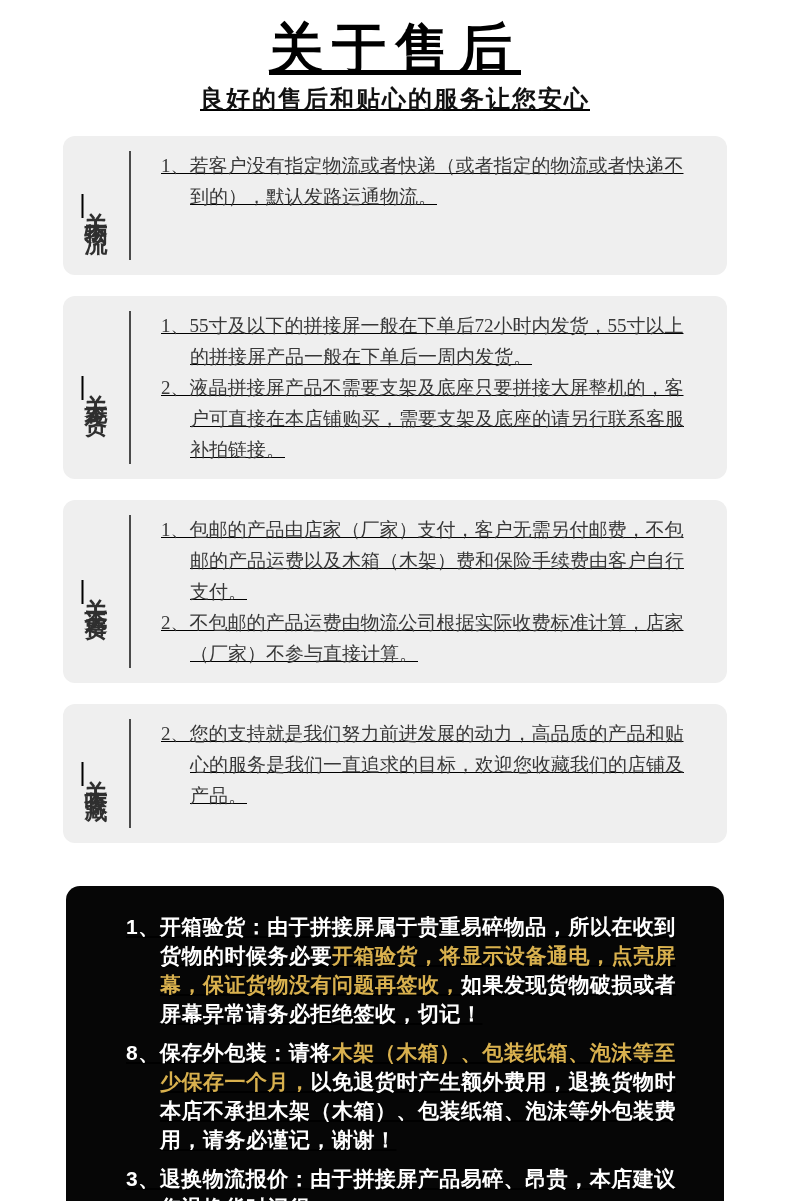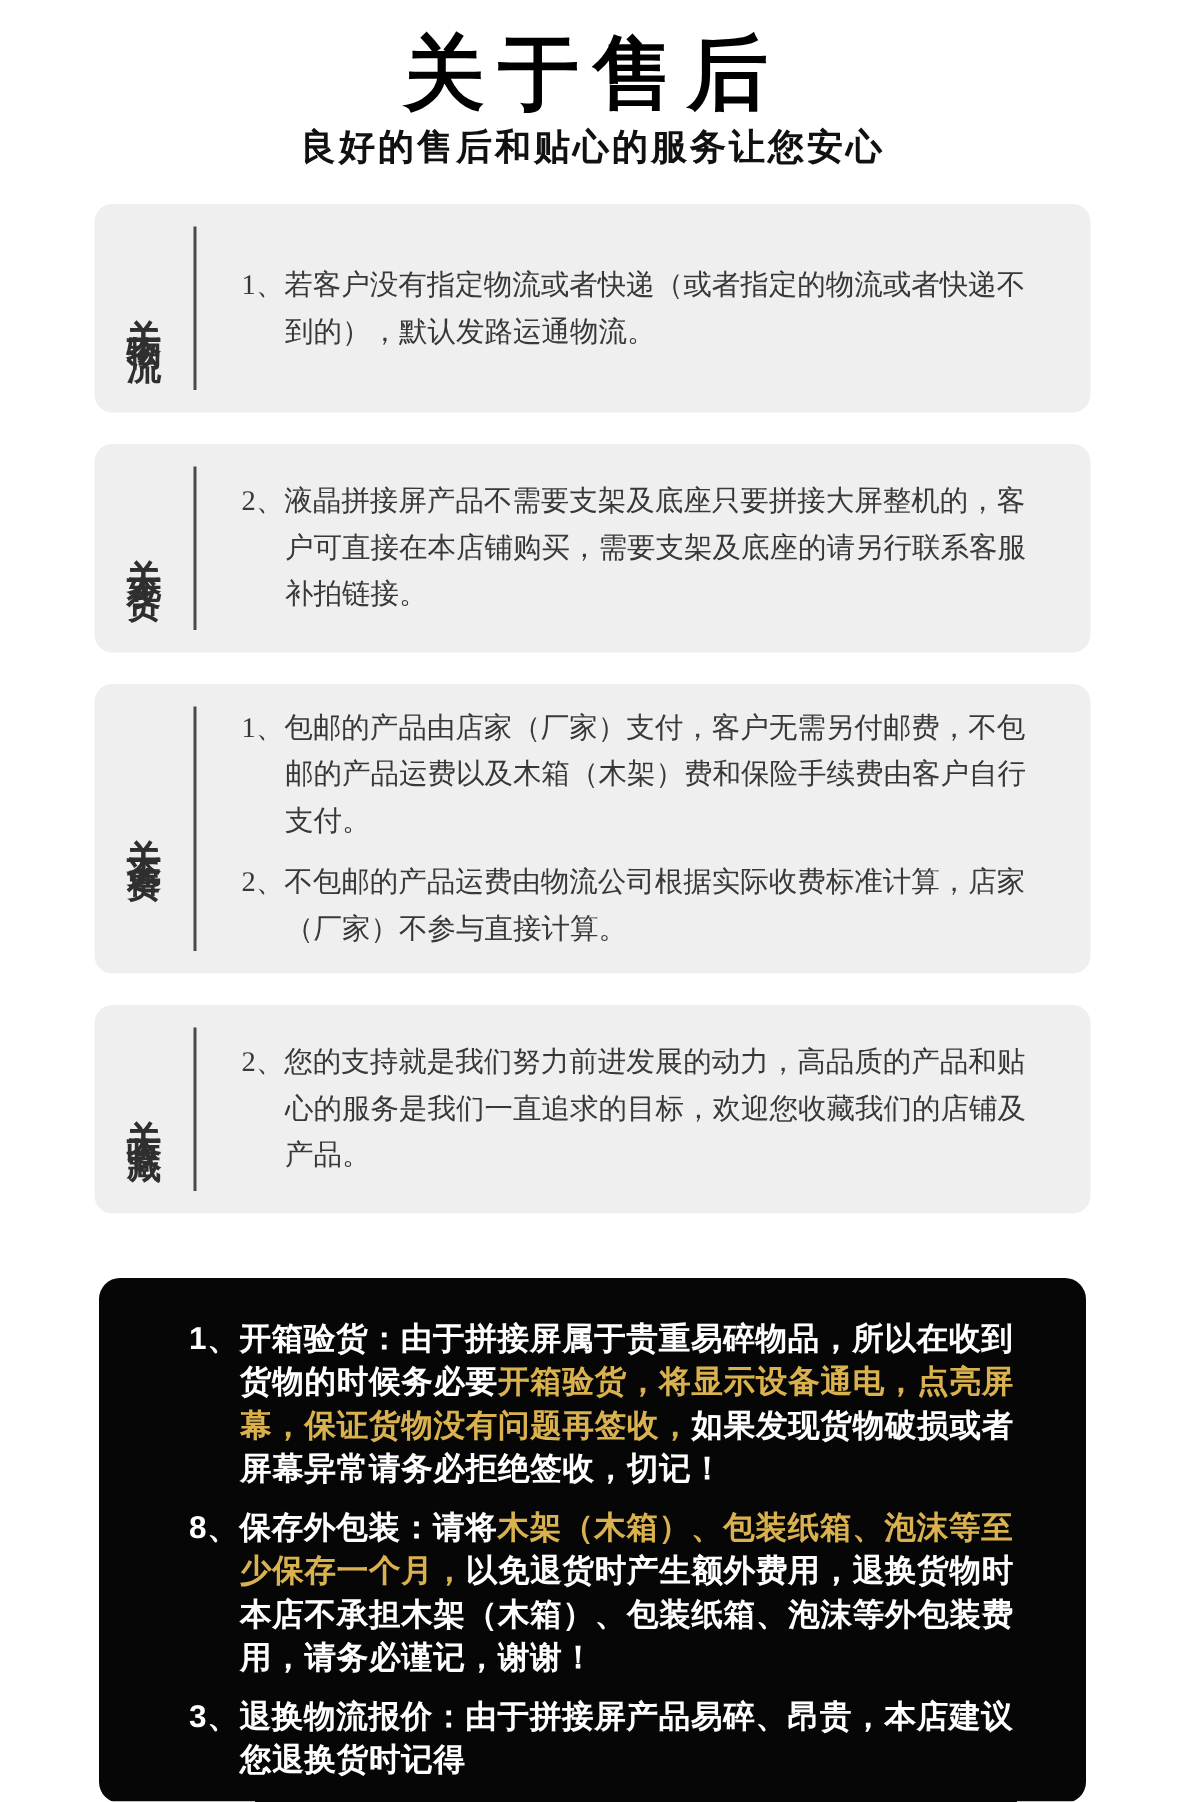--- a/index.html
+++ b/index.html
@@ -8,20 +8,21 @@
     background: #ffffff;
     font-family: "Liberation Sans", sans-serif;
   }
   .page {
     position: relative;
     width: 698px;
     height: 1201px;
     margin: 0 auto;
     background: var(--page_bg, #ffffff);
     overflow: hidden;
+    text-decoration: underline;
   }
   
   .header {
     text-align: center;
     padding-top: 18px;
     margin-bottom: 25px;
   }
   .title {
     margin: 0;
     font-family: "Liberation Serif", serif;
@@ -69,22 +70,20 @@
   .label-divider {
     width: 2px;
     background: var(--divider, #4a4a4a);
     margin: 15px 0;
     flex: none;
   }
   .section-body {
     flex: 1;
     display: flex;
     flex-direction: column;
-    justify-content: center;
-    gap: 10px;
     padding: 14px 30px 14px 30px;
   }
   .section-item {
     margin: 0;
     font-family: "Liberation Serif", serif;
     font-size: 19px;
     line-height: 31px;
     color: var(--text_dark, #383838);
     padding-left: 29px;
     text-indent: -29px;
@@ -145,20 +144,21 @@
           <p class="section-item">1、若客户没有指定物流或者快递（或者指定的物流或者快递不到的），默认发路运通物流。</p>
         </div>
   </div>
 
   <div class="section">
     <div class="section-label-col">
       <div class="section-label">关于发货</div>
     </div>
     <div class="label-divider"></div>
     <div class="section-body">
+          <p class="section-item">1、55寸及以下的拼接屏一般在下单后72小时内发货，55寸以上的拼接屏产品一般在下单后一周内发货。</p>
           <p class="section-item">2、液晶拼接屏产品不需要支架及底座只要拼接大屏整机的，客户可直接在本店铺购买，需要支架及底座的请另行联系客服补拍链接。</p>
         </div>
   </div>
 
   <div class="section">
     <div class="section-label-col">
       <div class="section-label">关于运费</div>
     </div>
     <div class="label-divider"></div>
     <div class="section-body">

